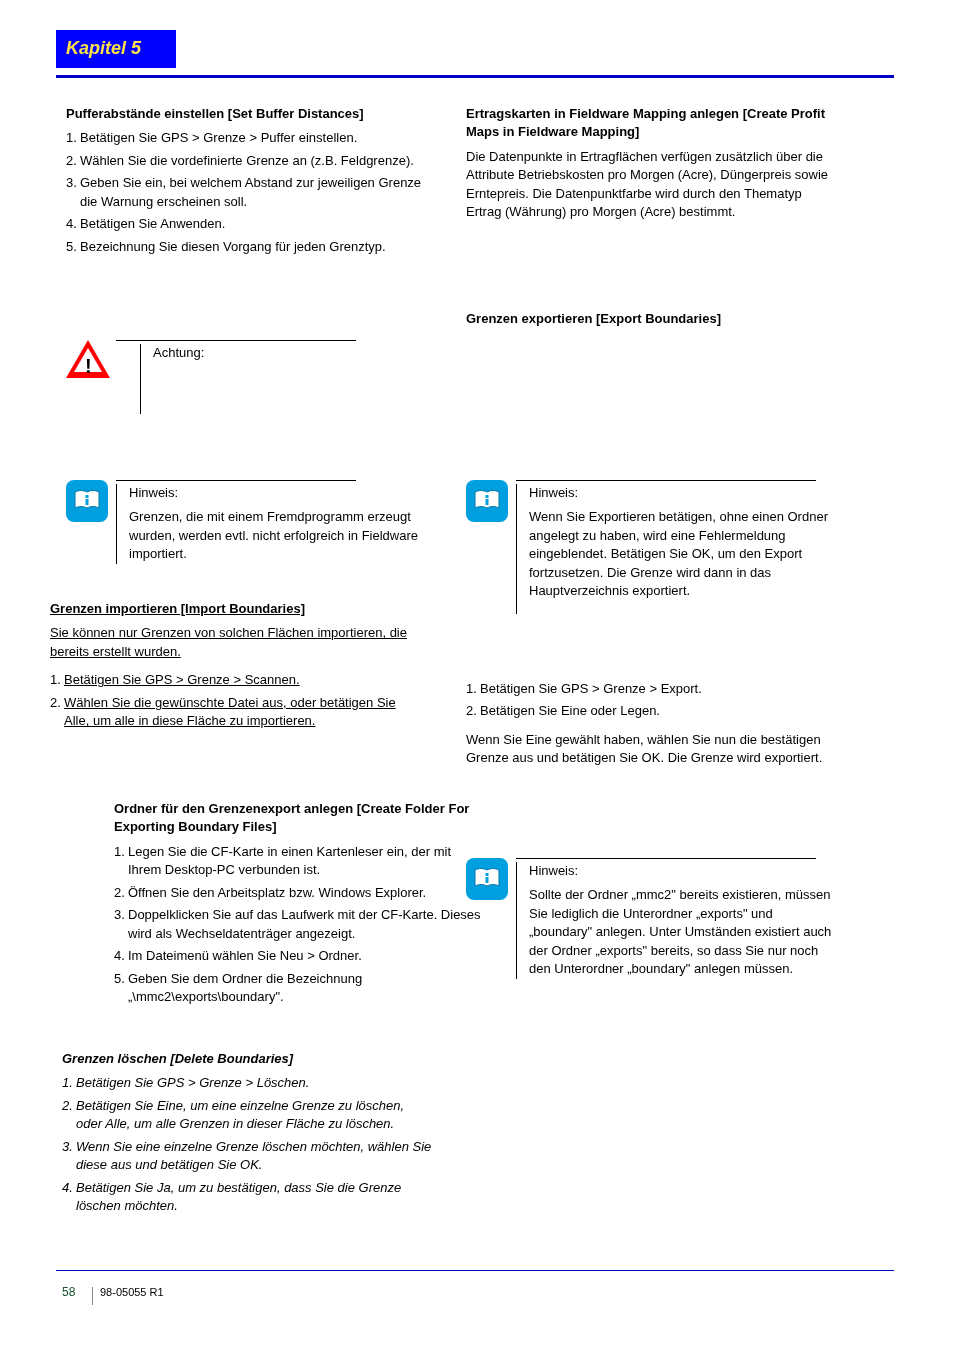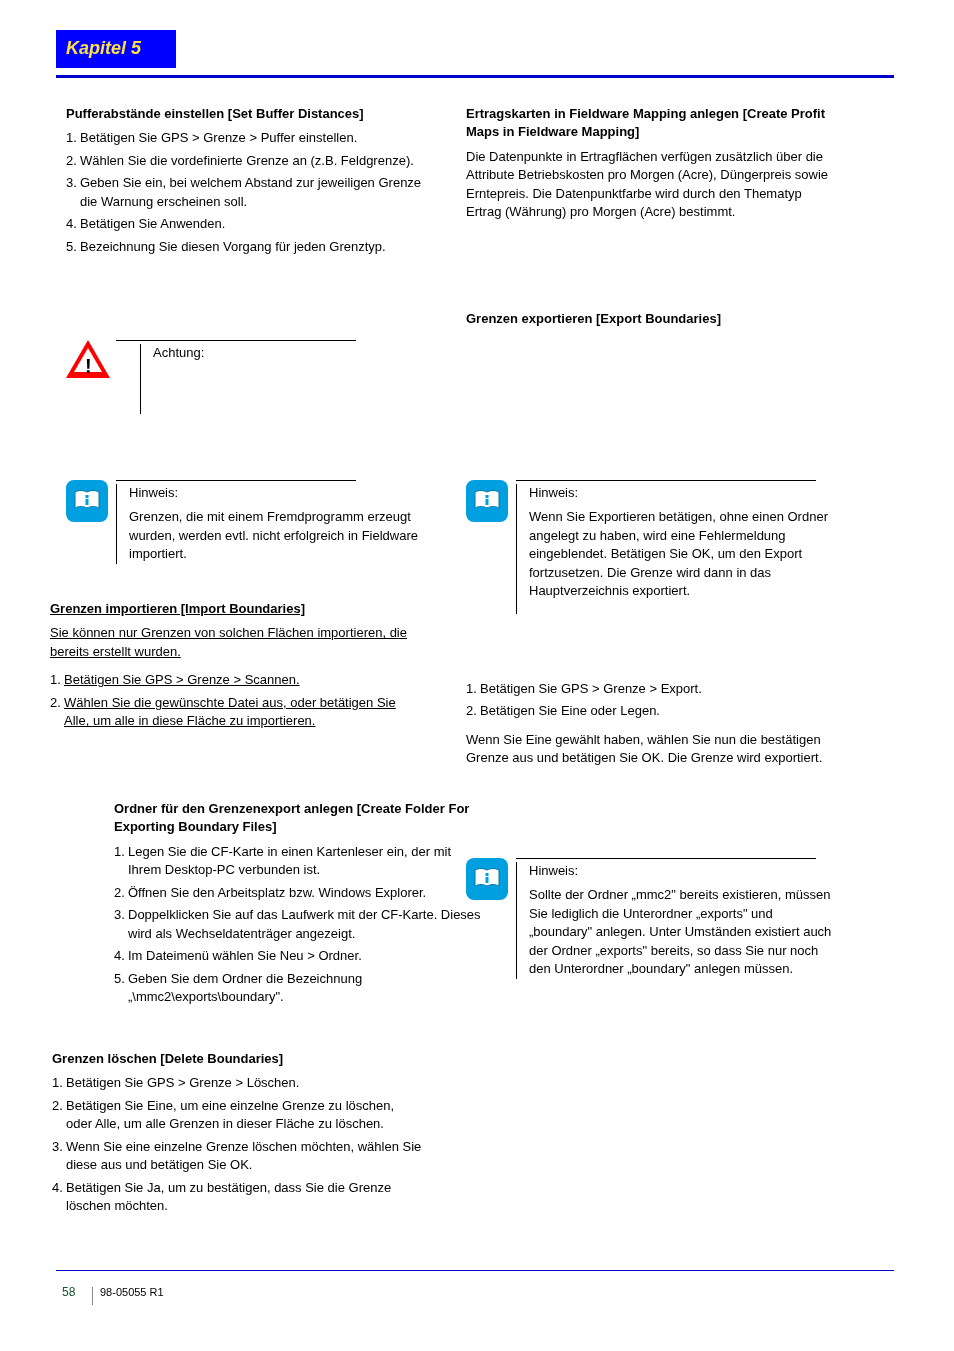--- a/index.html
+++ b/index.html
@@ -231,21 +231,21 @@
     <div class="section-title">Ordner für den Grenzenexport anlegen [Create Folder For Exporting Boundary Files]</div>
     <ol class="list">
       <li><span class="num">1.</span><span>Legen Sie die CF-Karte in einen Kartenleser ein, der mit Ihrem Desktop-PC verbunden ist.</span></li>
       <li><span class="num">2.</span><span>Öffnen Sie den Arbeitsplatz bzw. Windows Explorer.</span></li>
       <li><span class="num">3.</span><span>Doppelklicken Sie auf das Laufwerk mit der CF-Karte. Dieses wird als Wechseldatenträger angezeigt.</span></li>
       <li><span class="num">4.</span><span>Im Dateimenü wählen Sie Neu &gt; Ordner.</span></li>
       <li><span class="num">5.</span><span>Geben Sie dem Ordner die Bezeichnung „\mmc2\exports\boundary".</span></li>
     </ol>
   </div>
 
-  <div class="section" style="left:52px; top:1050px; width:370px;">
+  <div class="section" style="left:62px; top:1050px; width:370px;font-style:italic;">
     <div class="section-title">Grenzen löschen [Delete Boundaries]</div>
     <ol class="list">
       <li><span class="num">1.</span><span>Betätigen Sie GPS &gt; Grenze &gt; Löschen.</span></li>
       <li><span class="num">2.</span><span>Betätigen Sie Eine, um eine einzelne Grenze zu löschen, oder Alle, um alle Grenzen in dieser Fläche zu löschen.</span></li>
       <li><span class="num">3.</span><span>Wenn Sie eine einzelne Grenze löschen möchten, wählen Sie diese aus und betätigen Sie OK.</span></li>
       <li><span class="num">4.</span><span>Betätigen Sie Ja, um zu bestätigen, dass Sie die Grenze löschen möchten.</span></li>
     </ol>
   </div>
 
   <div class="section" style="left:466px; top:105px; width:370px;">

